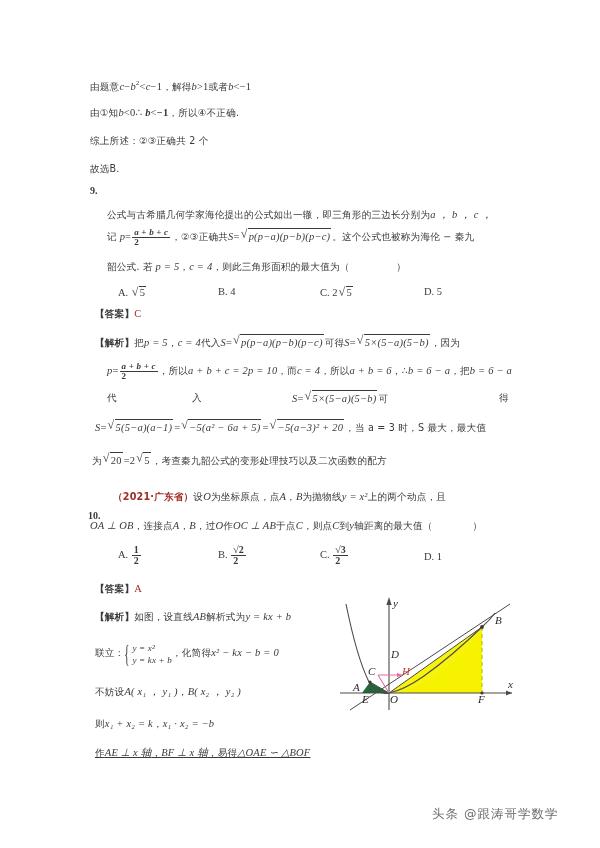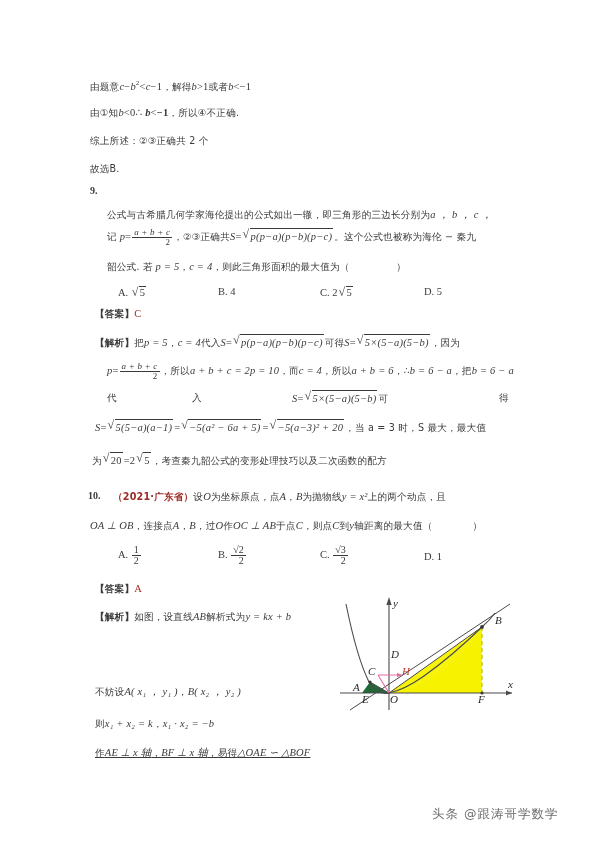--- a/index.html
+++ b/index.html
@@ -22,21 +22,21 @@
     color:#3a3a3a;
     white-space:nowrap;
     letter-spacing:0.2px;
   }
   .cn { font-family:"DejaVu Sans","Liberation Sans",sans-serif; font-size:9.6px; }
   .mi { font-style:italic; font-family:"Liberation Serif",serif; }
   .red { color:#9e2b25; }
   .bold { font-weight:bold; }
 
   
-  .frac { display:inline-block; vertical-align:middle; text-align:right; line-height:1.05; font-size:9px; margin:0 1px; position:relative; top:-0.5px;}
+  .frac { display:inline-block; vertical-align:middle; text-align:left; line-height:1.05; font-size:9px; margin:0 1px; position:relative; top:-0.5px;font-weight:bold;}
   .frac .num { display:block; padding:0 2px; }
   .frac .den { display:block; border-top:1px solid #3a3a3a; padding:0 2px; }
 
   
   .rad { display:inline-block; position:relative; padding-left:7px; margin:0 1px; }
   .rad::before {
     content:"\221A";
     position:absolute; left:0; top:-1px;
     font-size:12px;
   }
@@ -144,21 +144,21 @@
   </div>
 
   <div class="blk line" style="left:95px; top:419px;">
     <span class="mi">S</span><span>=</span><span class="rad"><span class="bar mi">5(5−a)(a−1)</span></span><span>=</span><span class="rad"><span class="bar mi">−5(a² − 6a + 5)</span></span><span>=</span><span class="rad"><span class="bar mi">−5(a−3)² + 20</span></span><span class="cn">，当 a = 3 时，S 最大，最大值</span>
   </div>
 
   <div class="blk line" style="left:92px; top:452px;text-align:center;">
     <span class="cn">为</span><span class="rad"><span class="bar">20</span></span><span>=</span><span>2</span><span class="rad"><span class="bar">5</span></span><span class="cn">，考查秦九韶公式的变形处理技巧以及二次函数的配方</span>
   </div>
 
-  <div class="qnum" style="left:88px; top:490px;font-family:Liberation Serif, serif;">10.</div>
+  <div class="qnum" style="left:88px; top:510px;font-family:Liberation Serif, serif;">10.</div>
 
   <div class="blk line" style="left:113px; top:489px;">
     <span class="cn bold red">（2021·广东省）</span><span class="cn">设</span><span class="mi">O</span><span class="cn">为坐标原点，点</span><span class="mi">A</span><span class="cn">，</span><span class="mi">B</span><span class="cn">为抛物线</span><span class="mi">y = x²</span><span class="cn">上的两个动点，且</span>
   </div>
 
   <div class="blk line" style="left:90px; top:518px;">
     <span class="mi">OA ⊥ OB</span><span class="cn">，连接点</span><span class="mi">A</span><span class="cn">，</span><span class="mi">B</span><span class="cn">，过</span><span class="mi">O</span><span class="cn">作</span><span class="mi">OC ⊥ AB</span><span class="cn">于点</span><span class="mi">C</span><span class="cn">，则点</span><span class="mi">C</span><span class="cn">到</span><span class="mi">y</span><span class="cn">轴距离的最大值（</span><span style="display:inline-block;width:40px;"></span><span class="cn">）</span>
   </div>
 
   <div class="choices" style="left:0; top:545px; width:600px; height:28px;">
@@ -181,20 +181,23 @@
   </div>
 
   <div class="blk line" style="left:95px; top:581px;">
     <span class="cn bold">【答案】</span><span class="red">A</span>
   </div>
 
   <div class="blk line" style="left:95px; top:609px;">
     <span class="cn bold">【解析】</span><span class="cn">如图，设直线</span><span class="mi">AB</span><span class="cn">解析式为</span><span class="mi">y = kx + b</span>
   </div>
 
+  <div class="blk line" style="left:95px; top:642px;">
+    <span class="cn">联立：</span><span class="sys"><span class="r mi">y = x²</span><span class="r mi">y = kx + b</span></span><span class="cn">，化简得</span><span class="mi">x² − kx − b = 0</span>
+  </div>
 
   <div class="blk line" style="left:95px; top:684px;">
     <span class="cn">不妨设</span><span class="mi">A( x₁ ， y₁ )</span><span class="cn">，</span><span class="mi">B( x₂ ， y₂ )</span>
   </div>
 
   <div class="blk line" style="left:95px; top:716px;">
     <span class="cn">则</span><span class="mi">x₁ + x₂ = k</span><span class="cn">，</span><span class="mi">x₁ · x₂ = −b</span>
   </div>
 
   <div class="blk line" style="left:95px; top:745px;text-decoration:underline;">

